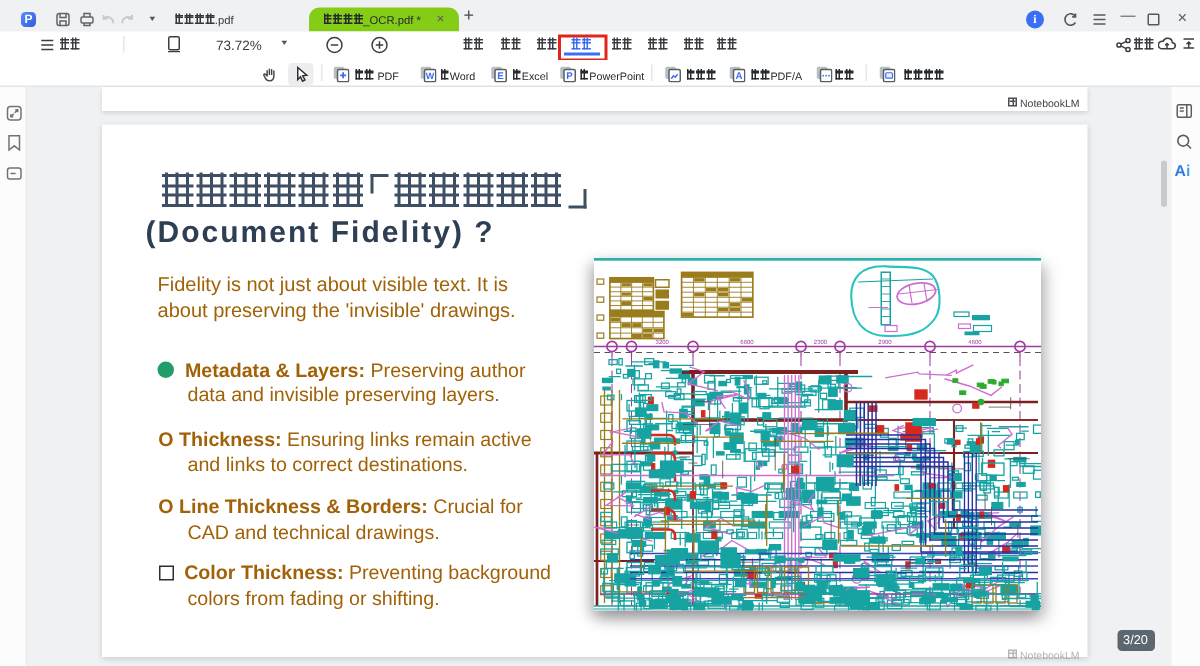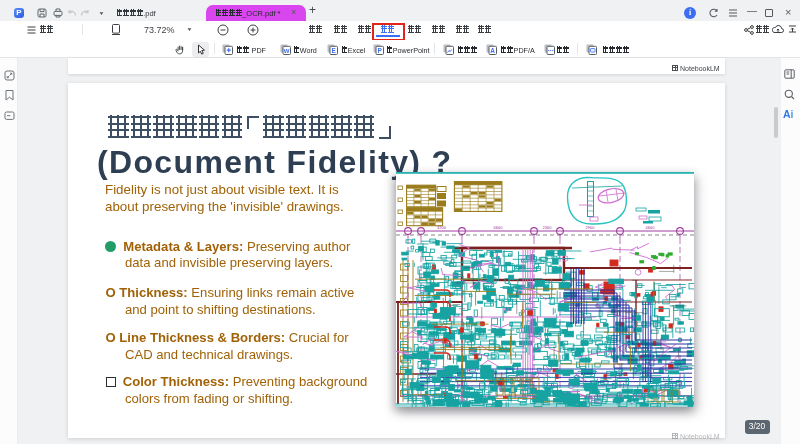--- a/index.html
+++ b/index.html
@@ -15,21 +15,21 @@
  background-position:0 1px,0 45%,0 100%,18% 0,62% 0}
 .c8{width:5.8px;height:7px;margin:0 .5px}
 .c9{width:6.3px;height:8px;margin:0 .55px}
 
 #titlebar{left:0;top:0;width:800px;height:21px;background:#f0f1f3}
 #logo{left:14px;top:7.5px;width:10px;height:10px;border-radius:3px;
  background:linear-gradient(135deg,#5b8cf7,#2d5ce0);color:#fff;
  font-size:8px;font-weight:bold;text-align:center;line-height:10px}
 .tbico{top:8px;color:#5f6468}
 #tab1t{left:116px;top:8.5px;color:#34373b;font-size:7.5px}
-#tabact{left:206px;top:5px;width:100px;height:16px;background:#d946ef;border-radius:7px 7px 0 0}
+#tabact{left:206px;top:5px;width:100px;height:16px;background:#84cc16;border-radius:7px 7px 0 0}
 #tabact .txt{position:absolute;left:9px;top:4px;font-size:7.5px;color:#26292d}
 #tabx2{position:absolute;left:291px;top:7px;font-size:9px;color:#55595e}
 #tabplus{left:309px;top:3px;font-size:12px;color:#44484c;font-weight:400}
 
 #menubar{left:0;top:21px;width:800px;height:19px;background:#fff}
 .mitem{top:25px;font-size:9px;color:#3a3e43}
 #redbox{left:372px;top:22.5px;width:33px;height:18px;border:2px solid #e1251b}
 #convu{left:376px;top:34.8px;width:24px;height:2px;background:#3b6ef5}
 
 #toolbar{left:0;top:40px;width:800px;height:18px;background:#fff;border-bottom:1px solid #e3e5e7}
@@ -47,21 +47,21 @@
 #badge{left:744.5px;top:420px;width:25px;height:13.5px;background:#5c6670;border-radius:3px;
  color:#fff;font-size:8.5px;text-align:center;line-height:13.5px}
 
 #title1{left:107px;top:115px;color:#3e4e63}
 .tj{width:20.5px;height:23px;margin:0 1.1px;
  background-image:linear-gradient(currentColor,currentColor),linear-gradient(currentColor,currentColor),linear-gradient(currentColor,currentColor),linear-gradient(currentColor,currentColor),linear-gradient(currentColor,currentColor),linear-gradient(currentColor,currentColor),linear-gradient(currentColor,currentColor);
  background-size:100% 2px,100% 2px,100% 2px,100% 2px,2px 100%,2px 100%,2px 100%;
  background-position:0 1px,0 36%,0 68%,0 100%,12% 0,50% 0,88% 0}
 .brkL{display:inline-block;width:12px;height:13px;border-left:2.4px solid;border-top:2.4px solid;margin:1px 3px 0 4px}
 .brkR{display:inline-block;width:12px;height:13px;border-right:2.4px solid;border-bottom:2.4px solid;margin:1px 4px 0 3px;position:relative;top:10px}
-#title2{left:97px;top:144.3px;color:#2e3f54;font-size:32px;font-weight:bold;letter-spacing:1.35px}
+#title2{left:97px;top:144.3px;color:#2e3f54;font-size:20px;font-weight:bold;letter-spacing:1.35px}
 .body{font-size:13.35px}.li{font-size:13.1px}
 .body,.li{color:#a16207;white-space:nowrap}
 .bold{font-weight:bold}
 .bullet{display:inline-block;width:11px;height:11px;border-radius:50%;background:#219e67}
 #cadwrap{left:396px;top:172px;width:298px;height:235px;background:#fff;
  box-shadow:-3px 4px 9px rgba(70,70,80,.38),3px 5px 10px rgba(70,70,80,.35)}
 </style></head>
 <body>
 <div class="abs" id="titlebar"></div>
 <div class="abs" id="logo">P</div>
@@ -237,21 +237,21 @@
 <div class="abs" id="page3"></div>
 
 <div class="abs" id="title1"><span class="cj tj"></span><span class="cj tj"></span><span class="cj tj"></span><span class="cj tj"></span><span class="cj tj"></span><span class="cj tj"></span><span class="brkL"></span><span class="cj tj"></span><span class="cj tj"></span><span class="cj tj"></span><span class="cj tj"></span><span class="cj tj"></span><span class="brkR"></span></div>
 <div class="abs" id="title2">(Document Fidelity) ?</div>
 <div class="abs body" style="left:105px;top:182px">Fidelity is not just about visible text. It is</div>
 <div class="abs body" style="left:105px;top:199.2px">about preserving the 'invisible' drawings.</div>
 
 <div class="abs li" style="left:105px;top:238.7px"><span class="bullet" style="vertical-align:-1.5px"></span>&nbsp; <span class="bold">Metadata &amp; Layers:</span> Preserving author</div>
 <div class="abs li" style="left:125px;top:254.7px">data and invisible preserving layers.</div>
 <div class="abs li" style="left:105.5px;top:284.6px"><span class="bold">O Thickness:</span> Ensuring links remain active</div>
-<div class="abs li" style="left:125px;top:302.4px">and point to shifting destinations.</div>
+<div class="abs li" style="left:125px;top:302.4px">and links to correct destinations.</div>
 <div class="abs li" style="left:105.5px;top:329.6px"><span class="bold">O Line Thickness &amp; Borders:</span> Crucial for</div>
 <div class="abs li" style="left:125px;top:347.4px">CAD and technical drawings.</div>
 <div class="abs li" style="left:105.5px;top:374.1px"><span style="display:inline-block;width:10px;height:10px;border:1.6px solid #2a2e33;vertical-align:-1px"></span>&nbsp; <span class="bold">Color Thickness:</span> Preventing background</div>
 <div class="abs li" style="left:125px;top:391.2px">colors from fading or shifting.</div>
 
 <div class="abs" id="cadwrap">
     <svg width="298" height="235" viewBox="0 0 298 235" xmlns="http://www.w3.org/2000/svg" style="display:block">
       <rect x="0" y="0" width="298" height="1.8" fill="#28b2ad"></rect>
       <rect x="10.6" y="13.2" width="29.0" height="21.6" fill="none" stroke="#9a7c1c" stroke-width="1.1"></rect>
       <line x1="10.6" y1="16.3" x2="39.6" y2="16.3" stroke="#9a7c1c" stroke-width="0.6"></line>

